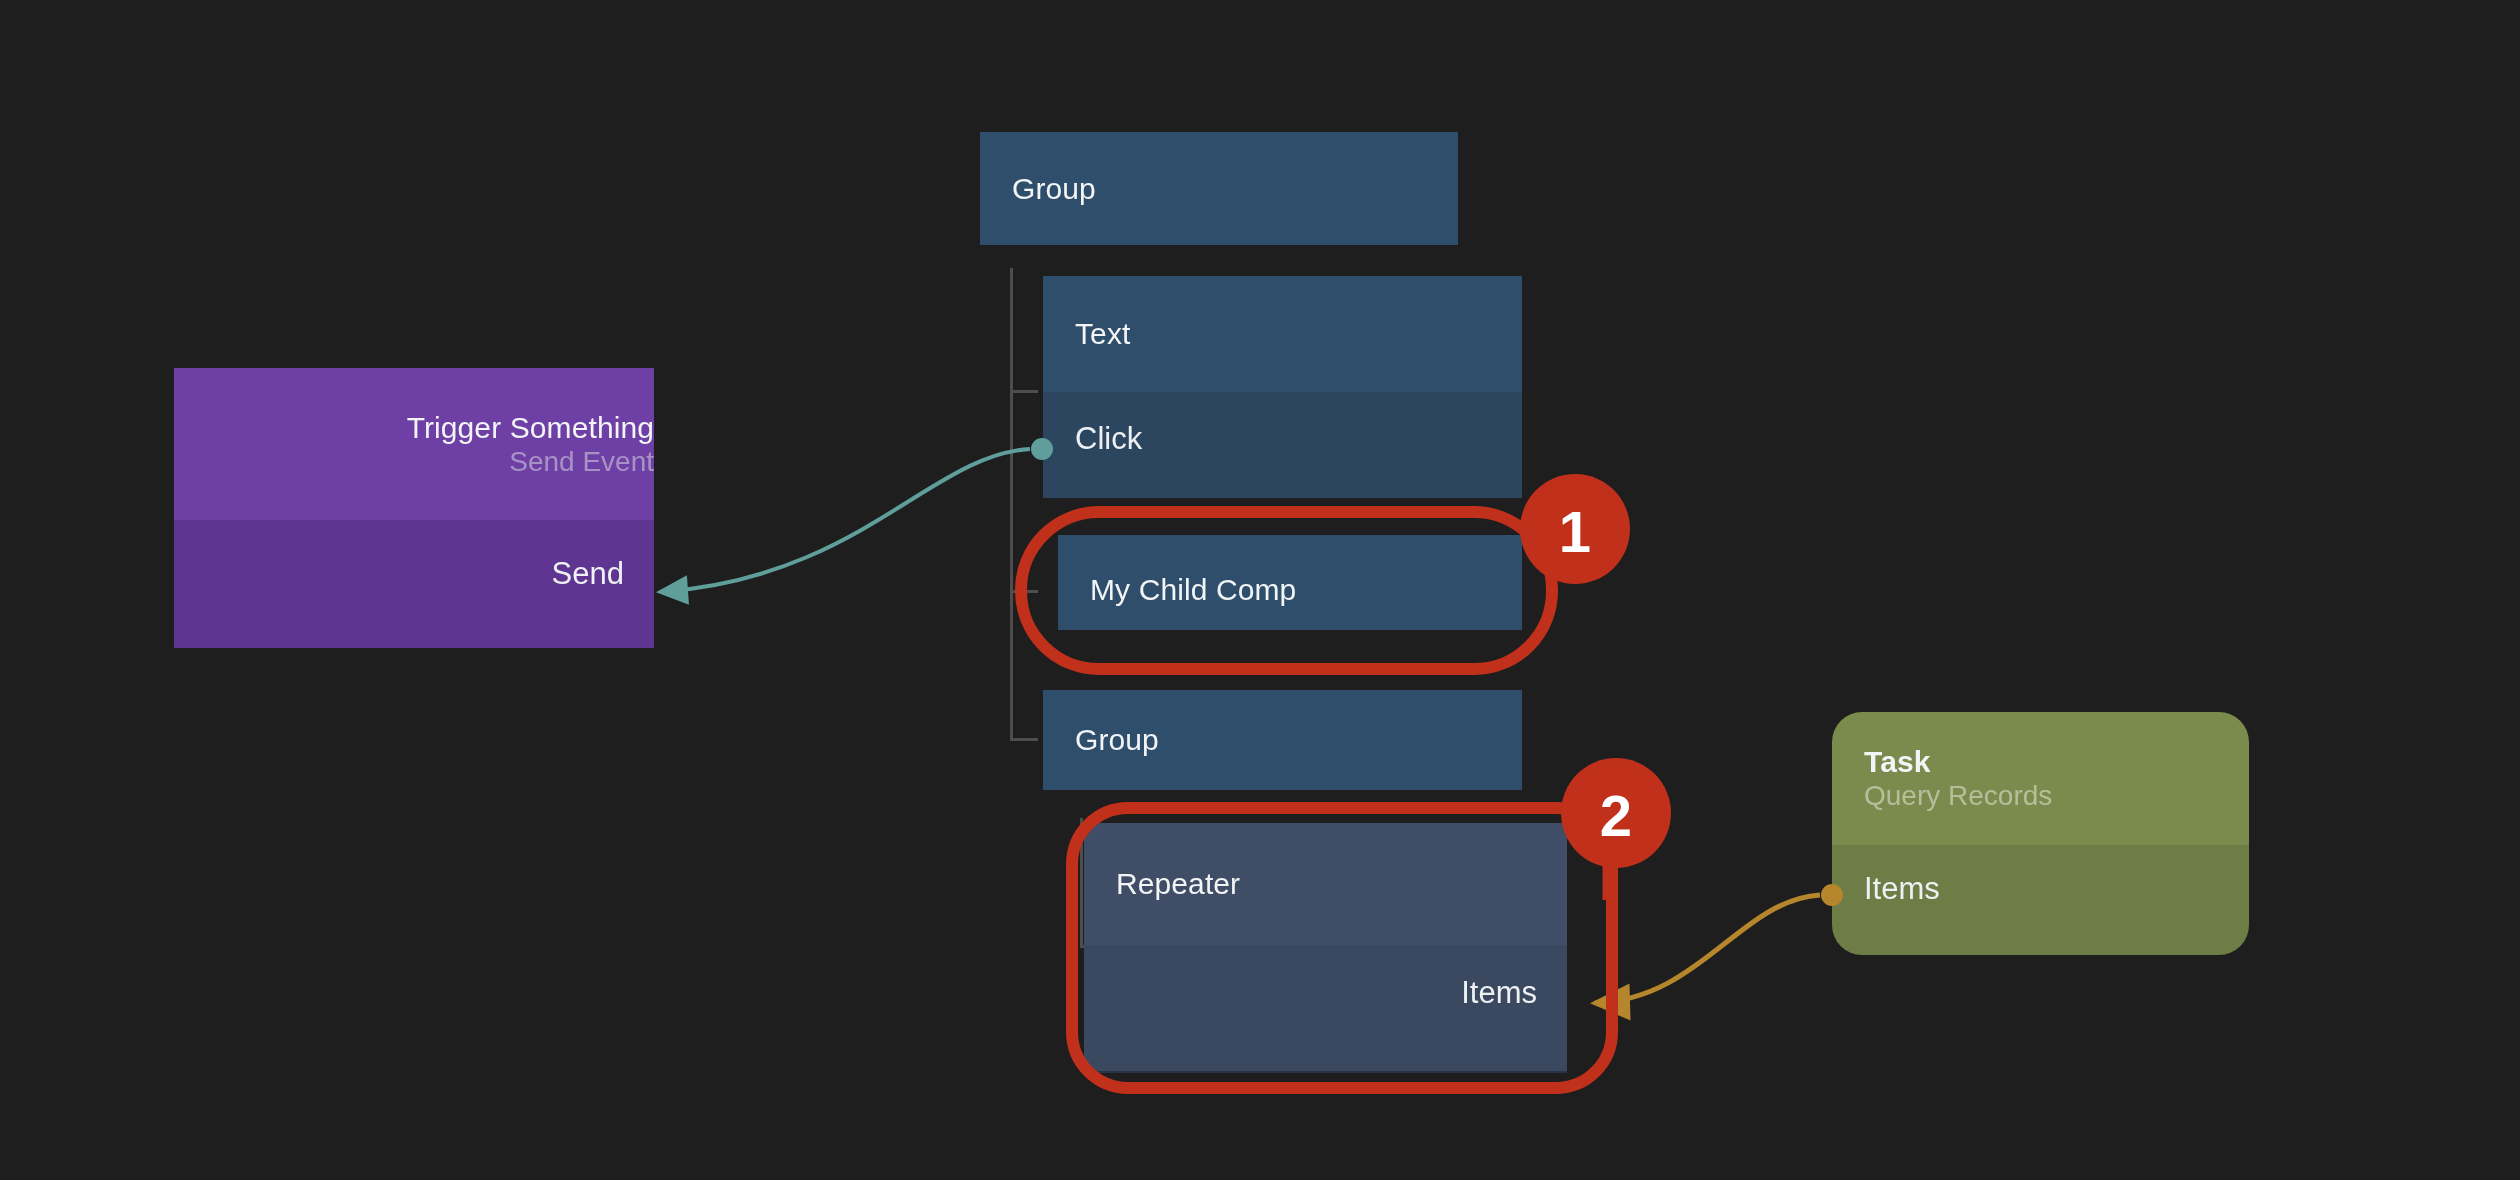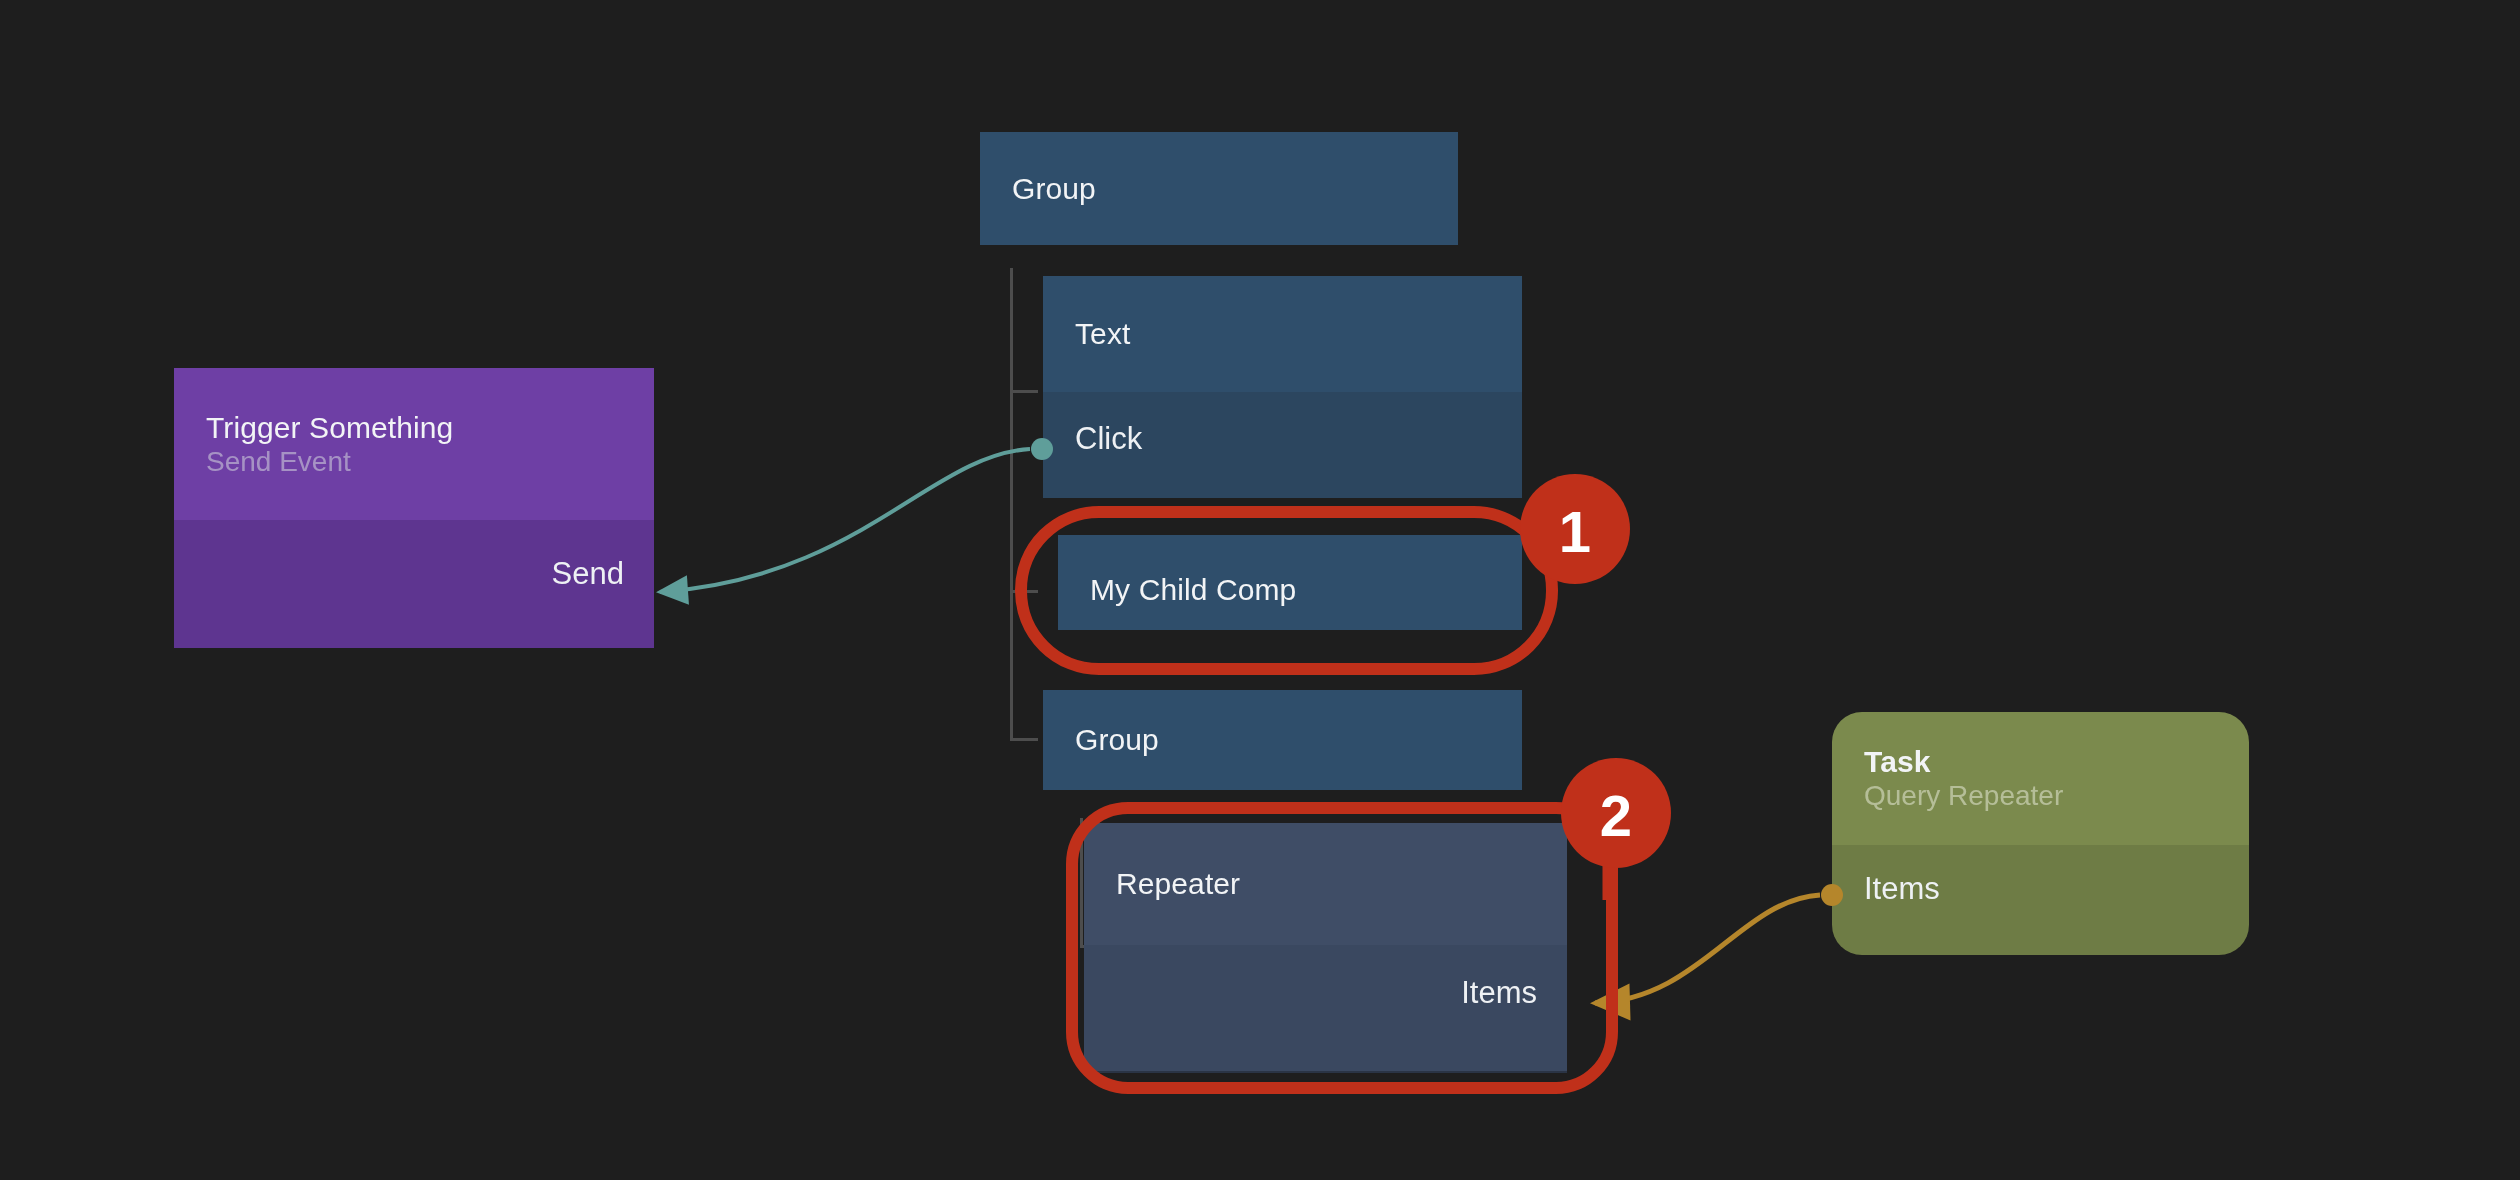--- a/index.html
+++ b/index.html
@@ -132,21 +132,21 @@
 
   <div class="spine" style="left:1010px; top:268px; width:3px; height:472px;"></div>
   <div class="spine" style="left:1010px; top:390px; width:28px; height:3px;"></div>
   <div class="spine" style="left:1010px; top:590px; width:28px; height:3px;"></div>
   <div class="spine" style="left:1010px; top:738px; width:28px; height:3px;"></div>
 
   <div class="spine" style="left:1080px; top:818px; width:3px; height:130px;"></div>
   <div class="spine" style="left:1080px; top:945px; width:28px; height:3px;"></div>
 
   <div class="node n-purple" style="left:174px; top:368px; width:480px; height:280px;">
-    <div class="node-head" style="height:152px;">
+    <div class="node-head" style="height:152px;align-items:flex-end;">
       <div class="node-title">Trigger Something</div>
       <div class="node-sub">Send Event</div>
     </div>
     <div class="node-body">
       <div class="port right" style="top:38px;">
         <span class="port-label">Send</span>
       </div>
     </div>
   </div>
 
@@ -187,21 +187,21 @@
     <div class="node-body">
       <div class="port right" style="top:32px;">
         <span class="port-label">Items</span>
       </div>
     </div>
   </div>
 
   <div class="node n-olive" style="left:1832px; top:712px; width:417px; height:243px;border-radius:30px;">
     <div class="node-head" style="height:133px;">
       <div class="node-title">Task</div>
-      <div class="node-sub">Query Repeater</div>
+      <div class="node-sub">Query Records</div>
     </div>
     <div class="node-body">
       <div class="port left" style="top:28px;">
         <span class="port-label">Items</span>
       </div>
     </div>
   </div>
   <div class="port-dot" style="left:1821px; top:884px; background:#b5862b;"></div>
 
   <svg id="wires" viewBox="0 0 2520 1180">

